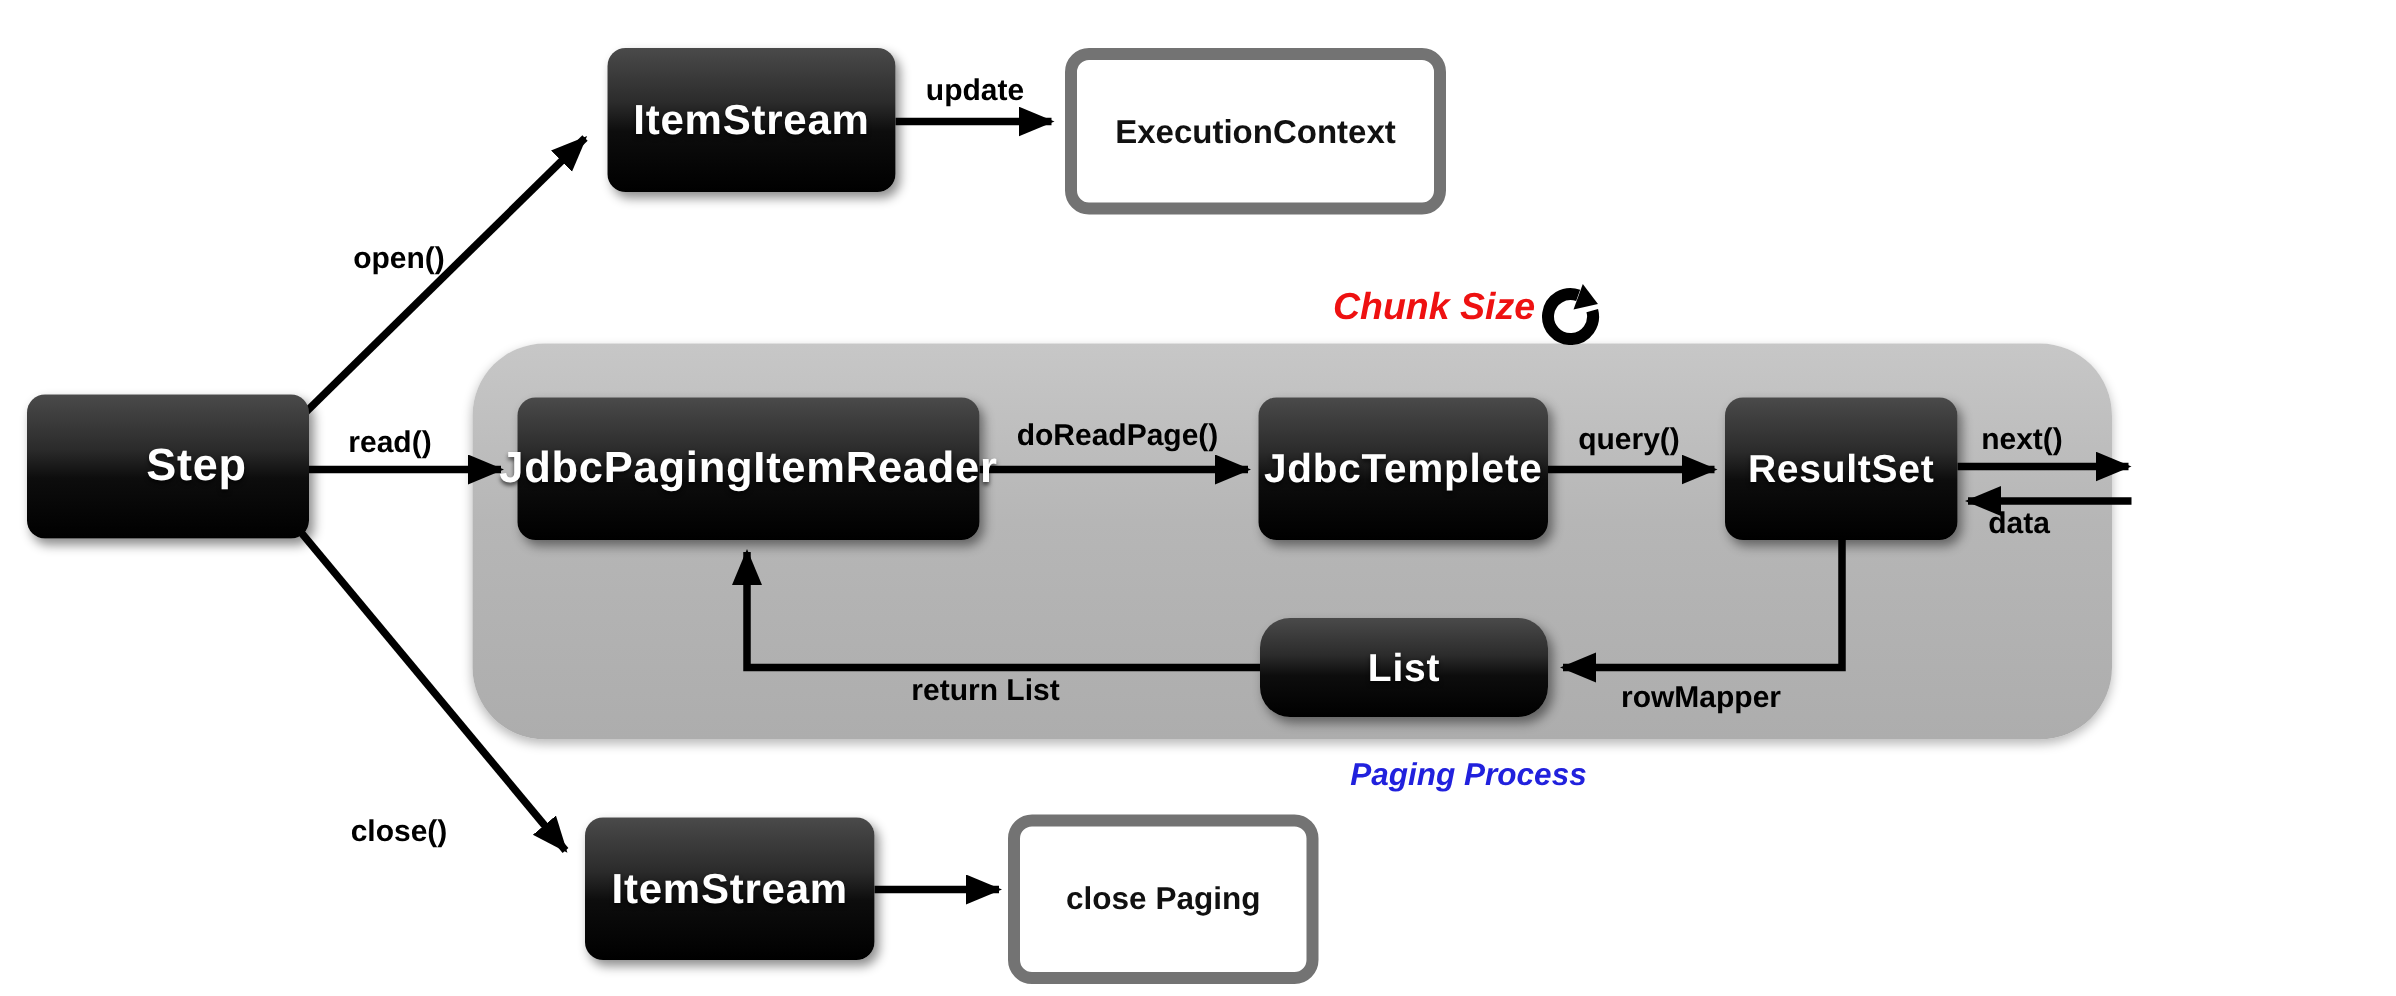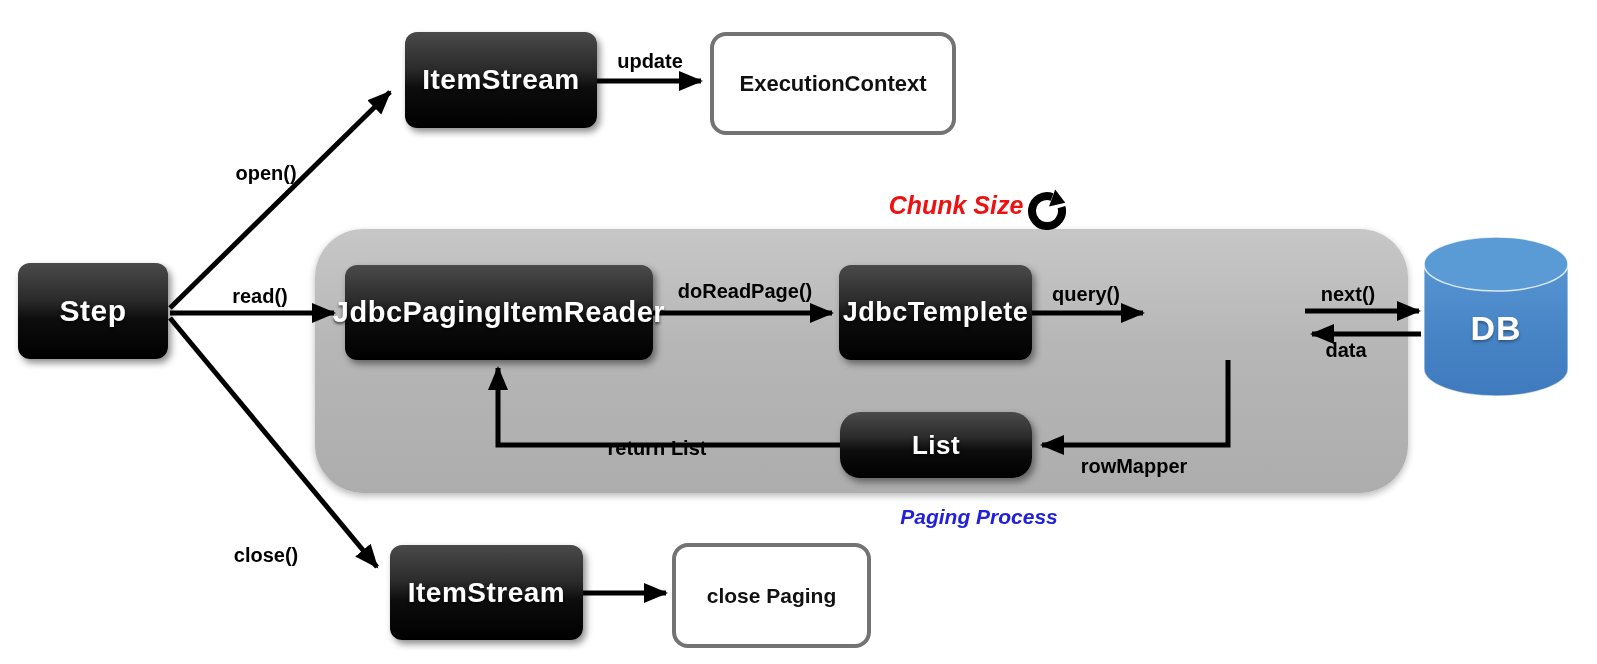--- a/index.html
+++ b/index.html
@@ -22,32 +22,32 @@
   .node{
     position:absolute;
     display:flex;align-items:center;justify-content:center;
     background:linear-gradient(180deg,#4a4a4a 0%,#2b2b2b 38%,#0d0d0d 58%,#000 100%);
     border-radius:12px;
     color:#fff;font-weight:bold;
     box-shadow:3px 4px 7px rgba(0,0,0,.45);
     text-shadow:0 2px 3px rgba(0,0,0,.65);
     letter-spacing:.5px;
   }
-  .n-step{left:18px;top:263px;width:150px;height:96px;font-size:30px;}
+  .n-step{left:18px;top:263px;width:150px;height:96px;font-size:30px;padding-left:38px;}
   .n-ist{left:405px;top:32px;width:192px;height:96px;font-size:28px;}
   .n-reader{left:345px;top:265px;width:308px;height:95px;font-size:29px;}
   .n-templete{left:839px;top:265px;width:193px;height:95px;font-size:27px;}
   .n-resultset{left:1150px;top:265px;width:155px;height:95px;font-size:26px;}
   .n-list{left:840px;top:412px;width:192px;height:66px;font-size:26px;border-radius:20px;}
   .n-isb{left:390px;top:545px;width:193px;height:95px;font-size:28px;}
   
   .wnode{
     position:absolute;
     display:flex;align-items:center;justify-content:center;
-    background:#fff;border:4px solid #737373;border-radius:16px;
+    background:#fff;border:8px solid #737373;border-radius:16px;
     color:#111;font-weight:bold;
   }
   .n-execctx{left:710px;top:32px;width:238px;height:95px;font-size:22px;}
   .n-closepaging{left:672px;top:543px;width:191px;height:97px;font-size:21px;}
   
   .db-wrap{position:absolute;left:1423px;top:236px;width:146px;height:162px;}
   .db-label{
     position:absolute;left:0;top:52px;width:146px;height:80px;
     display:flex;align-items:center;justify-content:center;
     color:#fff;font-weight:bold;font-size:34px;
@@ -102,59 +102,48 @@
   </div>
   <div class="node n-ist">
     <span>ItemStream</span>
   </div>
   <div class="node n-reader">
     <span>JdbcPagingItemReader</span>
   </div>
   <div class="node n-templete">
     <span>JdbcTemplete</span>
   </div>
+  <div class="node n-resultset">
+    <span>ResultSet</span>
+  </div>
   <div class="node n-list">
     <span>List</span>
   </div>
   <div class="node n-isb">
     <span>ItemStream</span>
   </div>
 
   <div class="wnode n-execctx">
     <span>ExecutionContext</span>
   </div>
   <div class="wnode n-closepaging">
     <span>close Paging</span>
   </div>
 
-  <div class="db-wrap">
-    <svg width="146" height="162" viewBox="0 0 146 162">
-      <defs>
-        <linearGradient id="dbg" x1="0" y1="0" x2="0" y2="1">
-          <stop offset="0" stop-color="#5794d2"></stop>
-          <stop offset=".55" stop-color="#4684c6"></stop>
-          <stop offset="1" stop-color="#3f7abd"></stop>
-        </linearGradient>
-      </defs>
-      <path d="M1,28 L1,133 A72,27 0 0 0 145,133 L145,28" fill="url(#dbg)" stroke="rgba(255,255,255,.55)" stroke-width="1.5"></path>
-      <ellipse cx="73" cy="28" rx="72" ry="27" fill="#5b9bd5" stroke="rgba(255,255,255,.8)" stroke-width="1.5"></ellipse>
-    </svg>
-    <div class="db-label">DB</div>
-  </div>
 
   <div class="lbl" style="left:266px;top:133px;margin-top:40px;">open()</div>
   <div class="lbl" style="left:260px;top:296px;">read()</div>
   <div class="lbl" style="left:266px;top:555px;">close()</div>
   <div class="lbl" style="left:650px;top:61px;">update</div>
   <div class="lbl" style="left:745px;top:291px;">doReadPage()</div>
   <div class="lbl" style="left:1086px;top:294px;">query()</div>
   <div class="lbl" style="left:1348px;top:294px;">next()</div>
   <div class="lbl" style="left:1346px;top:350px;">data</div>
   <div class="lbl" style="left:1134px;top:466px;">rowMapper</div>
-  <div class="lbl" style="left:657px;top:448px;">return List</div>
+  <div class="lbl" style="left:657px;top:461px;">return List</div>
 
   <div class="chunk">Chunk Size</div>
   <svg class="loop-icon" viewBox="0 0 46 46">
     <path d="M37.5,21.1 A15,15 0 1 1 28.1,10.9" fill="none" stroke="#000" stroke-width="8" transform="translate(1,2)"></path>
     <polygon points="41.3,16.7 25,20.4 31.2,3.4" fill="#000" transform="translate(1,2)"></polygon>
   </svg>
   <div class="paging">Paging Process</div>
 
 </div>
 

